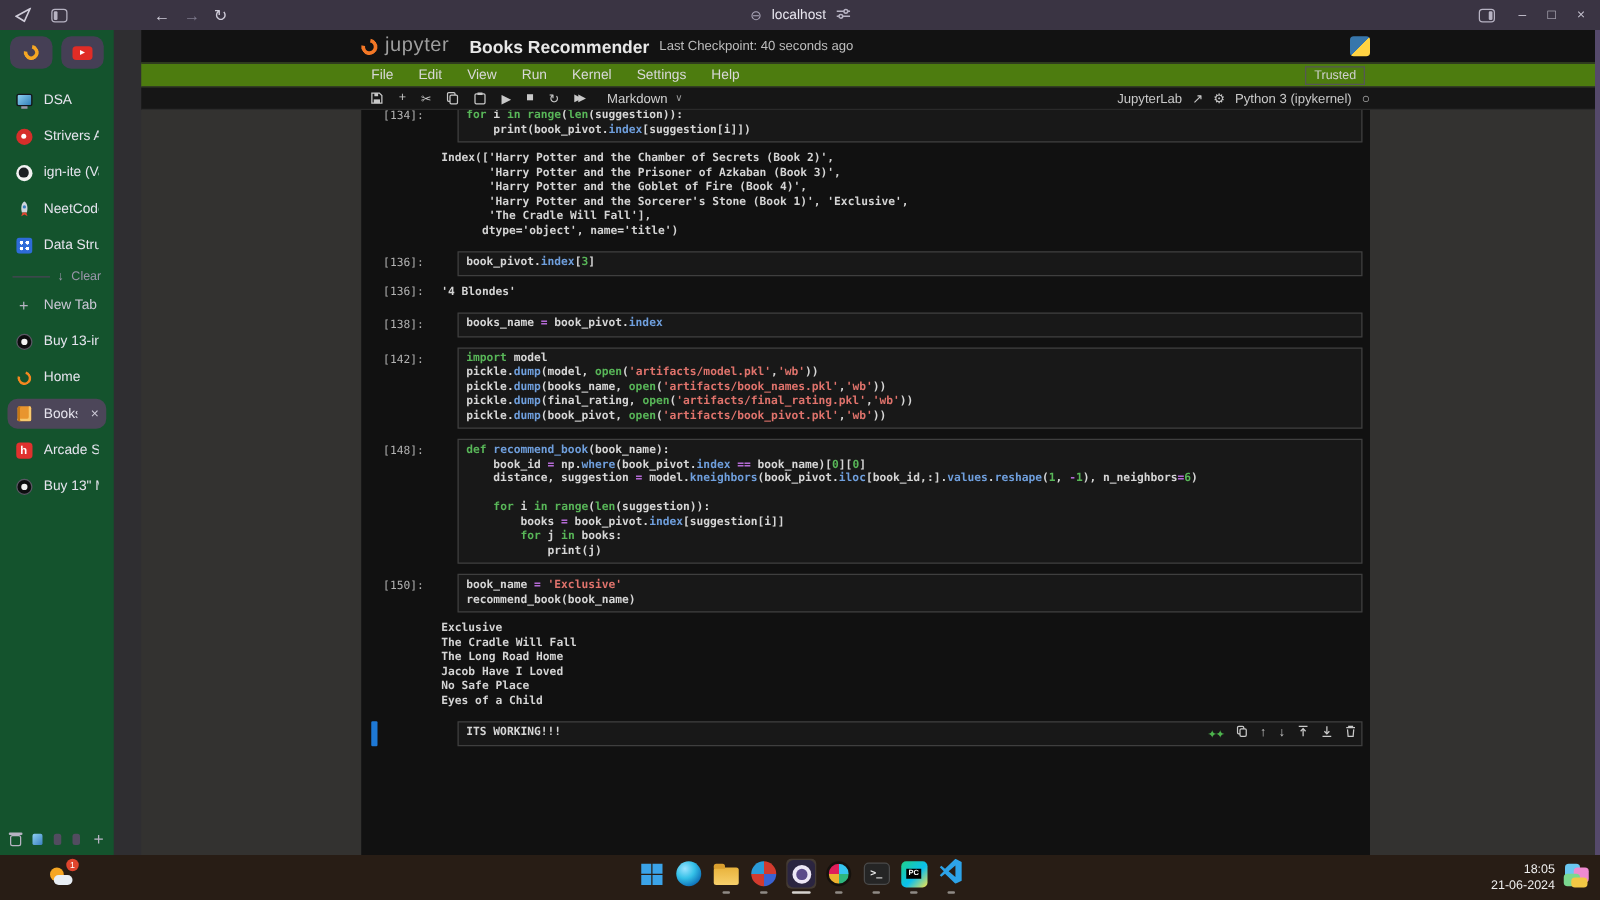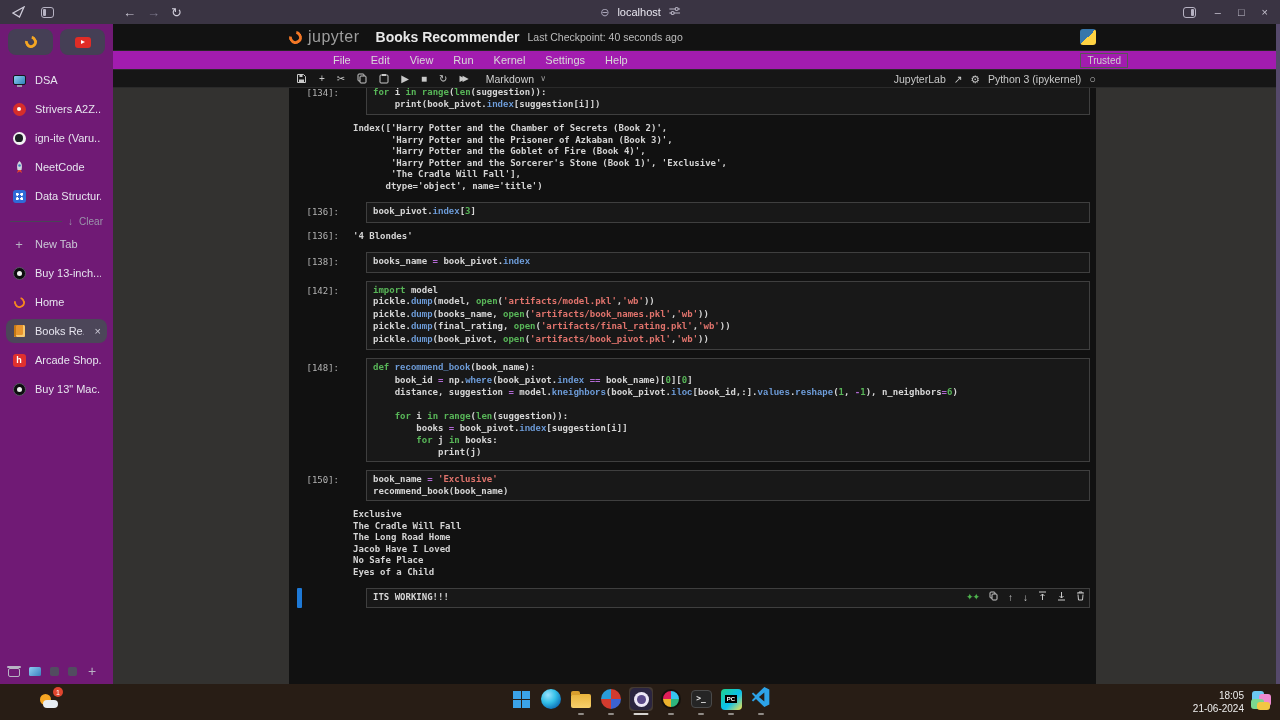--- a/index.html
+++ b/index.html
@@ -12,21 +12,21 @@
   .icon-btn { display:inline-flex; align-items:center; justify-content:center; width:16px; height:16px; }
   .sidebar-toggle { width:13px; height:11px; border:1.5px solid #b7b3c3; border-radius:3px; position:relative; }
   .sidebar-toggle::before { content:""; position:absolute; left:1px; top:1px; bottom:1px; width:3px; background:#b7b3c3; border-radius:1px; }
   .nav-group { display:flex; gap:11px; margin-left:58px; font-size:13px; }
   .nav-dim { color:#7d798c; }
   .addr { position:absolute; left:50%; transform:translateX(-50%); display:flex; align-items:center; gap:8px; font-size:11px; color:#e9e7f0; }
   .addr .site-ico { color:#a9a5b8; font-size:11px; }
   .win-group { margin-left:auto; display:flex; gap:17px; align-items:center; padding-right:12px; font-size:11px; color:#c5c2cf; }
 
   
-  .sidebar { position:absolute; top:24px; left:0; width:113px; bottom:36px; background:#701a75; color:#e6e4ee; }
+  .sidebar { position:absolute; top:24px; left:0; width:91px; bottom:36px; background:#14532d; color:#e6e4ee; }
   .sb-pinned { display:flex; gap:7px; padding:5px 8px 8px 8px; }
   .sb-tile { flex:1; height:26px; background:#453f55; border-radius:8px; display:flex; align-items:center; justify-content:center; }
   .jup-swirl { width:12px; height:12px; border:3px solid #f5a623; border-radius:50%; border-top-color:transparent; transform:rotate(-35deg); }
   .yt-ico { width:16px; height:11px; background:#e02c26; border-radius:3px; position:relative; }
   .yt-ico::before { content:""; position:absolute; left:6px; top:3px; border-left:4px solid #fff; border-top:2.5px solid transparent; border-bottom:2.5px solid transparent; }
   .sb-item { display:flex; align-items:center; gap:9px; height:24px; margin:5px 6px; padding:0 6px; border-radius:8px; font-size:11px; white-space:nowrap; }
   .sb-item.active { background:#4c4659; }
   .sb-item .lbl { overflow:hidden; text-overflow:clip; flex:1; }
   .sb-close { color:#cfccd9; font-size:11px; padding-left:2px; }
   .fav { flex:none; width:14px; height:14px; display:inline-flex; align-items:center; justify-content:center; }
@@ -59,42 +59,42 @@
   .page { position:absolute; left:113px; top:24px; right:0; bottom:36px; background:#333230; }
   .purple-strip { position:absolute; right:0; top:0; bottom:0; width:4px; background:#55496b; }
   .col { margin-left:176px; width:807px; display:flex; align-items:center; height:100%; }
   .jp-header { height:26px; background:#121212; }
   .jp-brand { display:flex; align-items:center; gap:6px; }
   .jp-logo { width:13px; height:13px; border:3px solid #f37726; border-radius:50%; border-top-color:transparent; transform:rotate(-35deg); }
   .jp-word { font-size:16px; color:#9e9e9e; letter-spacing:.5px; }
   .jp-title { font-size:14px; color:#e8e8e8; margin-left:16px; font-weight:bold; }
   .jp-chk { font-size:10.5px; color:#bdbdbd; margin-left:8px; }
   .py-logo { margin-left:auto; width:16px; height:16px; border-radius:3px; background:linear-gradient(135deg,#3776ab 50%,#ffd343 50%); }
-  .jp-menubar { height:20px; background:#a21caf; border-top:1px solid #262626; border-bottom:1px solid #2a2a2a;padding-left:36px; }
+  .jp-menubar { height:20px; background:#4d7c0f; border-top:1px solid #262626; border-bottom:1px solid #2a2a2a; }
   .menu-item { font-size:11px; color:#d8d8d8; padding:0 10px; }
   .menu-item:first-child { padding-left:8px; }
   .trusted { margin-left:auto; font-size:10px; color:#d0d0d0; border:1px solid #565656; padding:1px 6px; margin-right:4px; }
   .jp-toolbar { height:18px; background:#161616; border-bottom:1px solid #2a2a2a; }
   .tool { display:inline-flex; align-items:center; justify-content:center; color:#c9c9c9; font-size:10px; margin-right:12px; }
   .tool.first { margin-left:7px; }
   .ffwd { letter-spacing:-3px; font-size:8px; }
   .celltype { font-size:10.5px; color:#d0d0d0; margin-left:8px; display:flex; gap:6px; align-items:center; }
   .caret { color:#9e9e9e; font-size:8px; }
   .tb-right { margin-left:auto; display:flex; align-items:center; gap:8px; font-size:10.5px; color:#c9c9c9; }
   .kstat { font-size:11px; color:#bdbdbd; }
 
   
   .nb-scroll { position:absolute; top:64px; left:0; right:4px; bottom:0; background:#333230; overflow:hidden; }
   .nb-col { position:absolute; left:176px; top:0; bottom:0; width:807px; background:#111; }
   .cell { display:flex; align-items:flex-start; margin-bottom:8px;gap:20px; }
   .cell.clip { margin-top:-5px; }
   .prompt { flex:none; width:57px; text-align:right; padding:5px 7px 0 0; font:400 9px/11.5px "DejaVu Sans Mono",monospace; color:#b3b3b3; white-space:pre; }
   .input { flex:1; margin-right:6px; border:1px solid #3f3f3f; background:#181818; padding:3px 6px; position:relative; }
   .cl { white-space:pre; font:700 9px/11.5px "DejaVu Sans Mono",monospace; color:#d6d6d6; min-height:11.5px; }
-  .k { color:#58b658; } .p { color:#6f9fdd;font-family:Liberation Mono, monospace; } .s { color:#e0736c; } .n { color:#58b658; } .o { color:#b36ad4; }
+  .k { color:#58b658; } .p { color:#6f9fdd; } .s { color:#e0736c; } .n { color:#58b658; } .o { color:#b36ad4; }
   .output { display:flex; margin:4px 0 10px 0; }
   .output .body { flex:1; margin-right:6px; padding:0 7px; }
   .output pre { font:700 9px/11.5px "DejaVu Sans Mono",monospace; color:#d4d4d4; white-space:pre; }
   .oprompt { padding-top:0; }
   .selbar { position:absolute; left:8px; top:0; bottom:0; width:5px; background:#1e79d6; border-radius:1px; }
   .cell.selected { position:relative; }
   .cell-toolbar { position:absolute; right:4px; top:2px; display:flex; gap:10px; align-items:center; color:#c9c9c9; font-size:10px; }
   .spark { color:#4db34d; font-size:9px; letter-spacing:-1px; }
 
   

